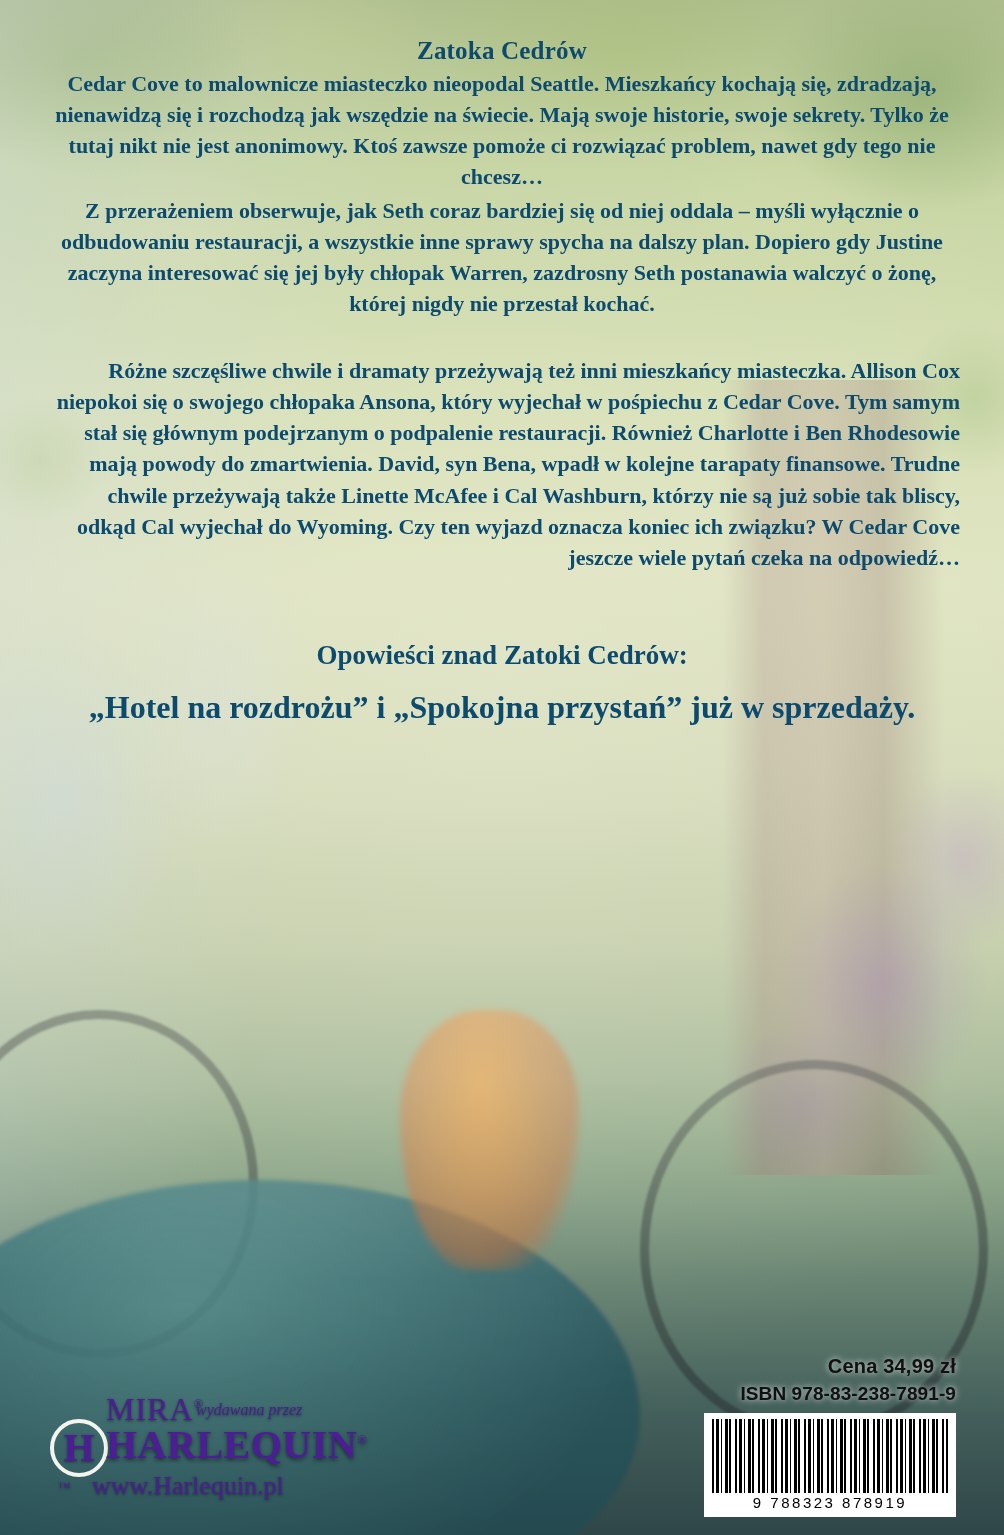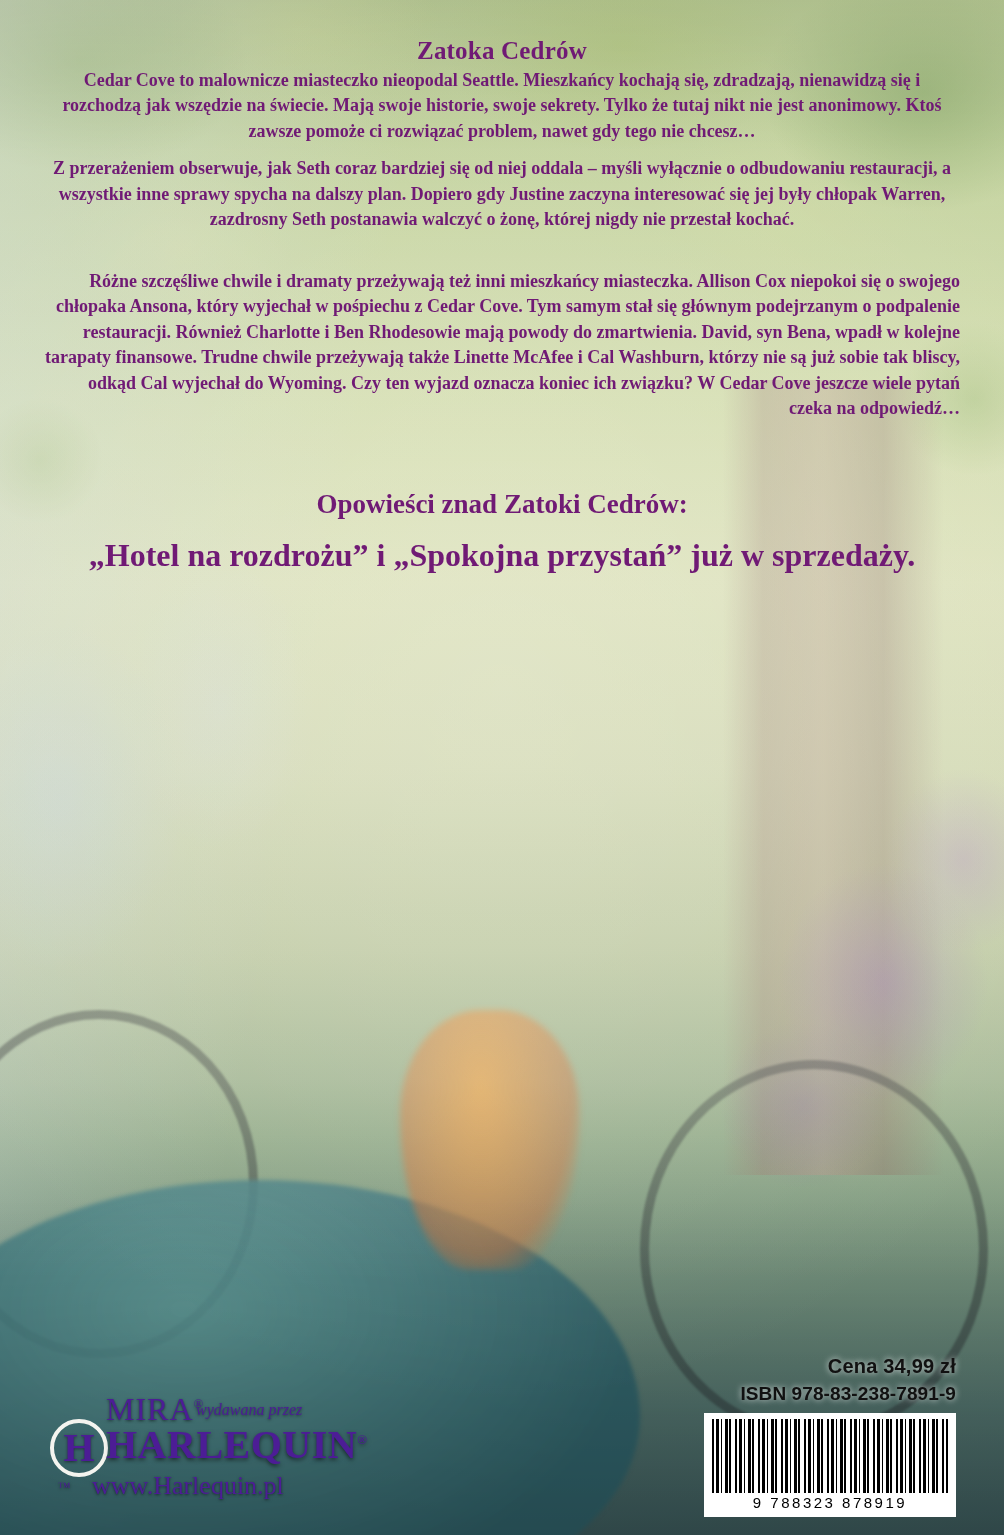--- a/index.html
+++ b/index.html
@@ -113,40 +113,40 @@
         rgba(236,238,222,0.0) 1280px);
   }
 
   
   .content {
     position: absolute;
     inset: 0;
     padding: 0 44px;
     box-sizing: border-box;
     text-align: center;
-    color: #701a75;
+    color: #0c4a6e;
   }
 
   .blurb-title {
     font-weight: bold;
     font-size: 25px;
     line-height: 1.2;
     margin: 36px 0 2px 0;
     letter-spacing: 0.2px;
   }
   .blurb {
-    font-size: 18px;
+    font-size: 22px;
     line-height: 1.415;
     font-weight: bold;
     margin: 0;
     text-rendering: optimizeLegibility;
   }
   .para-1 { margin-top: 2px; }
   .para-2 { margin-top: 34px; }
-  .para-2b { margin-top: 12px; }
+  .para-2b { margin-top: 2px; }
   .para-3 { margin-top: 36px; text-align: right; }
 
   .series-block {
     margin-top: 66px;
   }
   .series-heading {
     font-size: 27px;
     font-weight: bold;
     line-height: 1.25;
     margin: 0;

